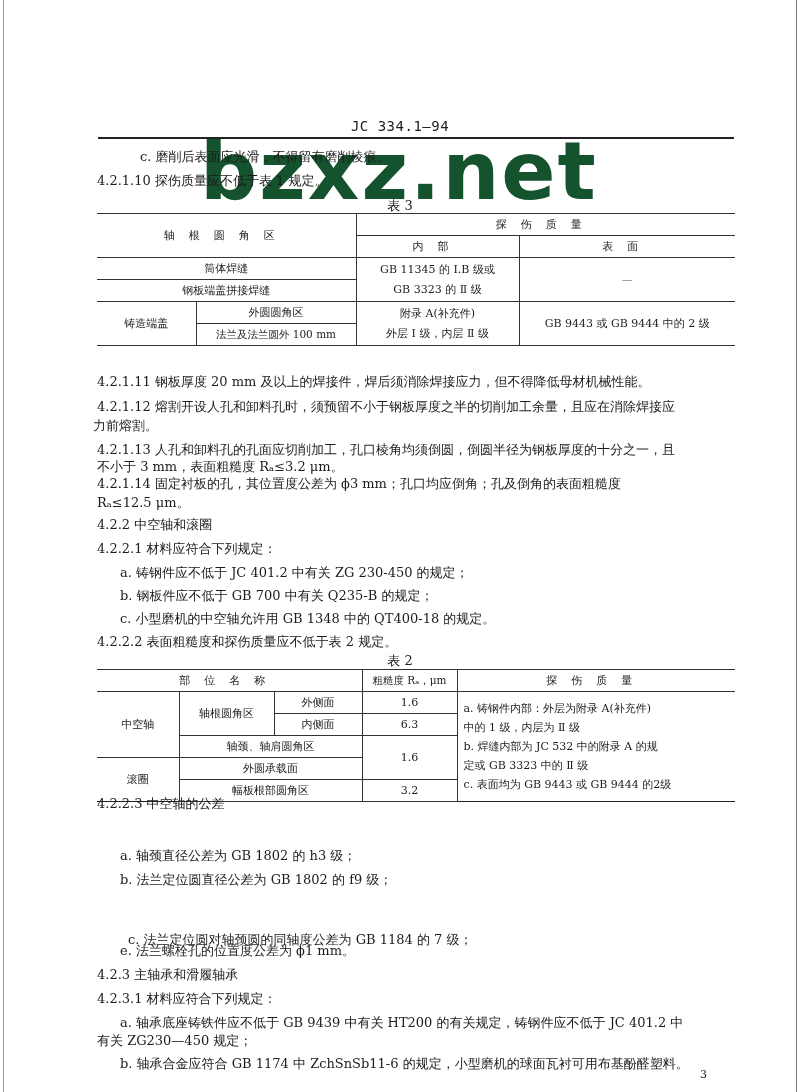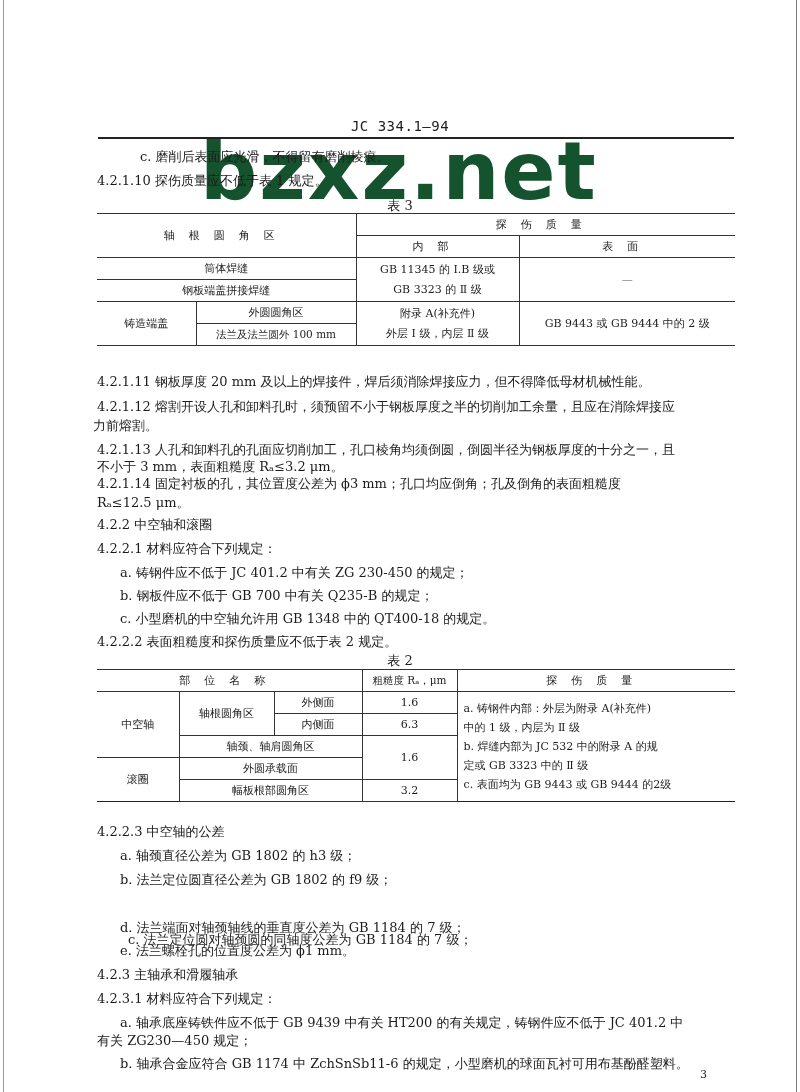--- a/index.html
+++ b/index.html
@@ -145,25 +145,24 @@
       <td rowspan="2" class="t-bot">滚圈</td>
       <td colspan="2">外圆承载面</td>
     </tr>
     <tr class="t-bot">
       <td colspan="2">幅板根部圆角区</td>
       <td>3.2</td>
     </tr>
   </tbody>
     </table>
 
-  <div class="line" style="left:97px; top:823px;">4.2.2.3   中空轴的公差</div>
+  <div class="line" style="left:97px; top:795px;">4.2.2.3   中空轴的公差</div>
   <div class="line" style="left:120px; top:847px;">a.   轴颈直径公差为 GB 1802 的 h3 级；</div>
   <div class="line" style="left:120px; top:871px;">b.   法兰定位圆直径公差为 GB 1802 的 f9 级；</div>
   <div class="line" style="left:128px; top:895px;margin-top:36px;">c.   法兰定位圆对轴颈圆的同轴度公差为 GB 1184 的 7 级；</div>
-  <div class="line" style="left:120px; top:919px;">d.   法兰端面对轴颈轴线的垂直度公差为 GB 1184 的 7 级；</div>
   <div class="line" style="left:120px; top:942px;">e.   法兰螺栓孔的位置度公差为 ϕ1 mm。</div>
   <div class="line" style="left:97px; top:966px;">4.2.3   主轴承和滑履轴承</div>
   <div class="line" style="left:97px; top:990px;">4.2.3.1   材料应符合下列规定：</div>
   <div class="line" style="left:120px; top:1014px;">a.   轴承底座铸铁件应不低于 GB 9439 中有关 HT200 的有关规定，铸钢件应不低于 JC 401.2 中</div>
   <div class="line" style="left:97px; top:1032px;">有关 ZG230—450 规定；</div>
   <div class="line" style="left:120px; top:1055px;">b.   轴承合金应符合 GB 1174 中 ZchSnSb11-6 的规定，小型磨机的球面瓦衬可用布基酚醛塑料。</div>
 
   <div class="pagenum">3</div>
 </div>
 

